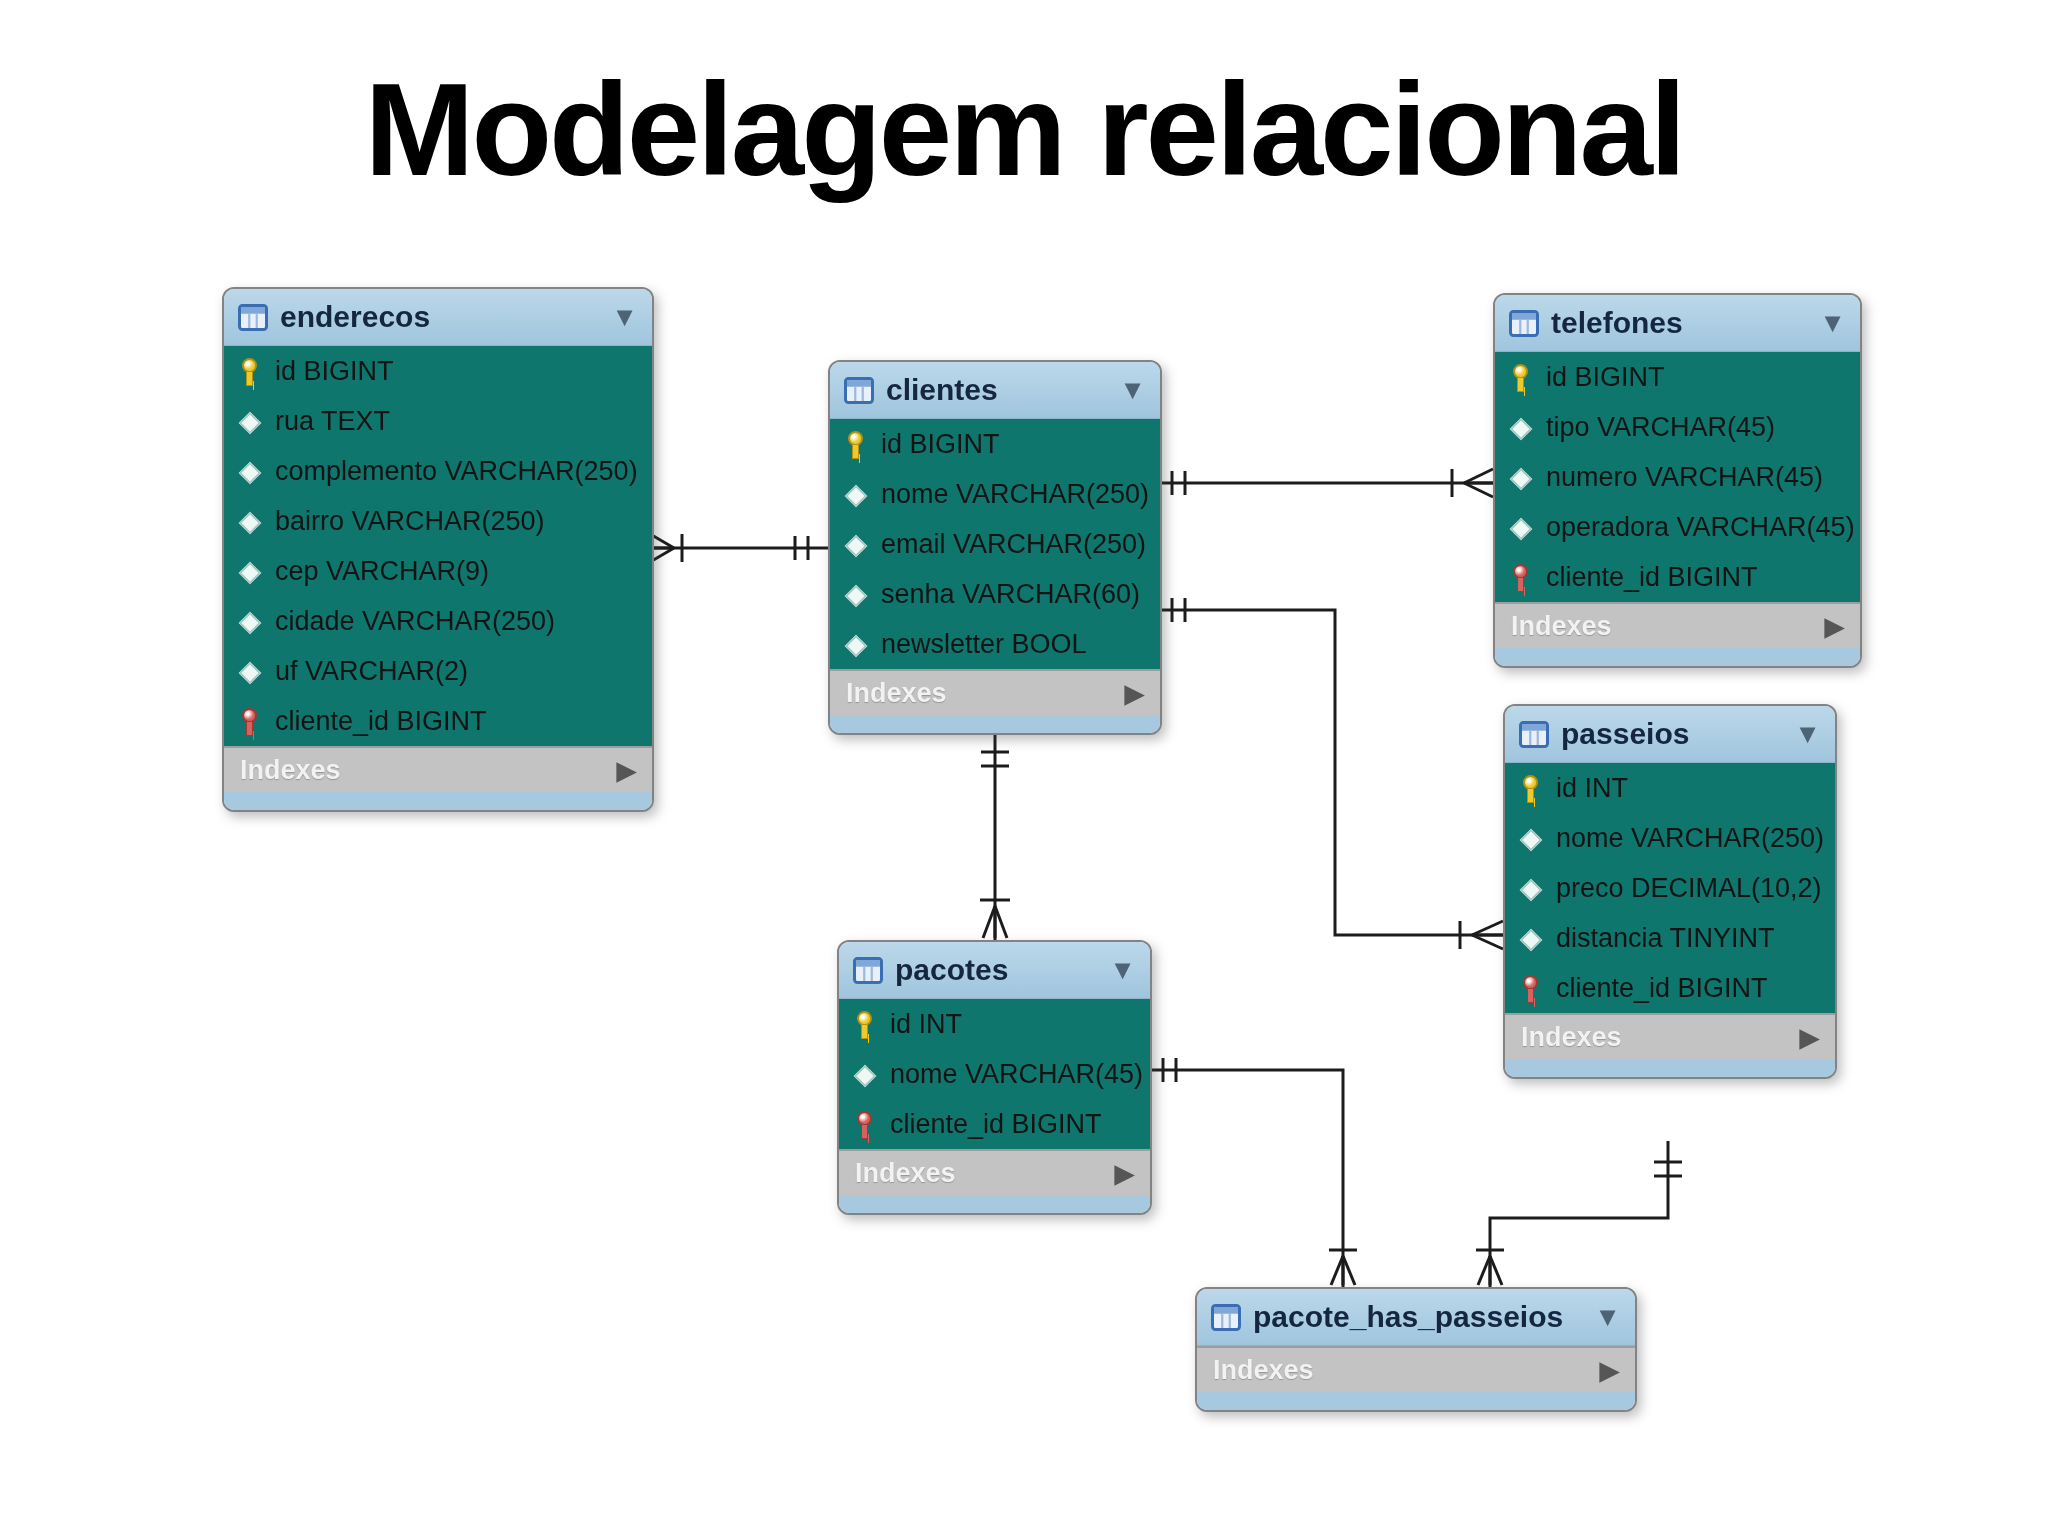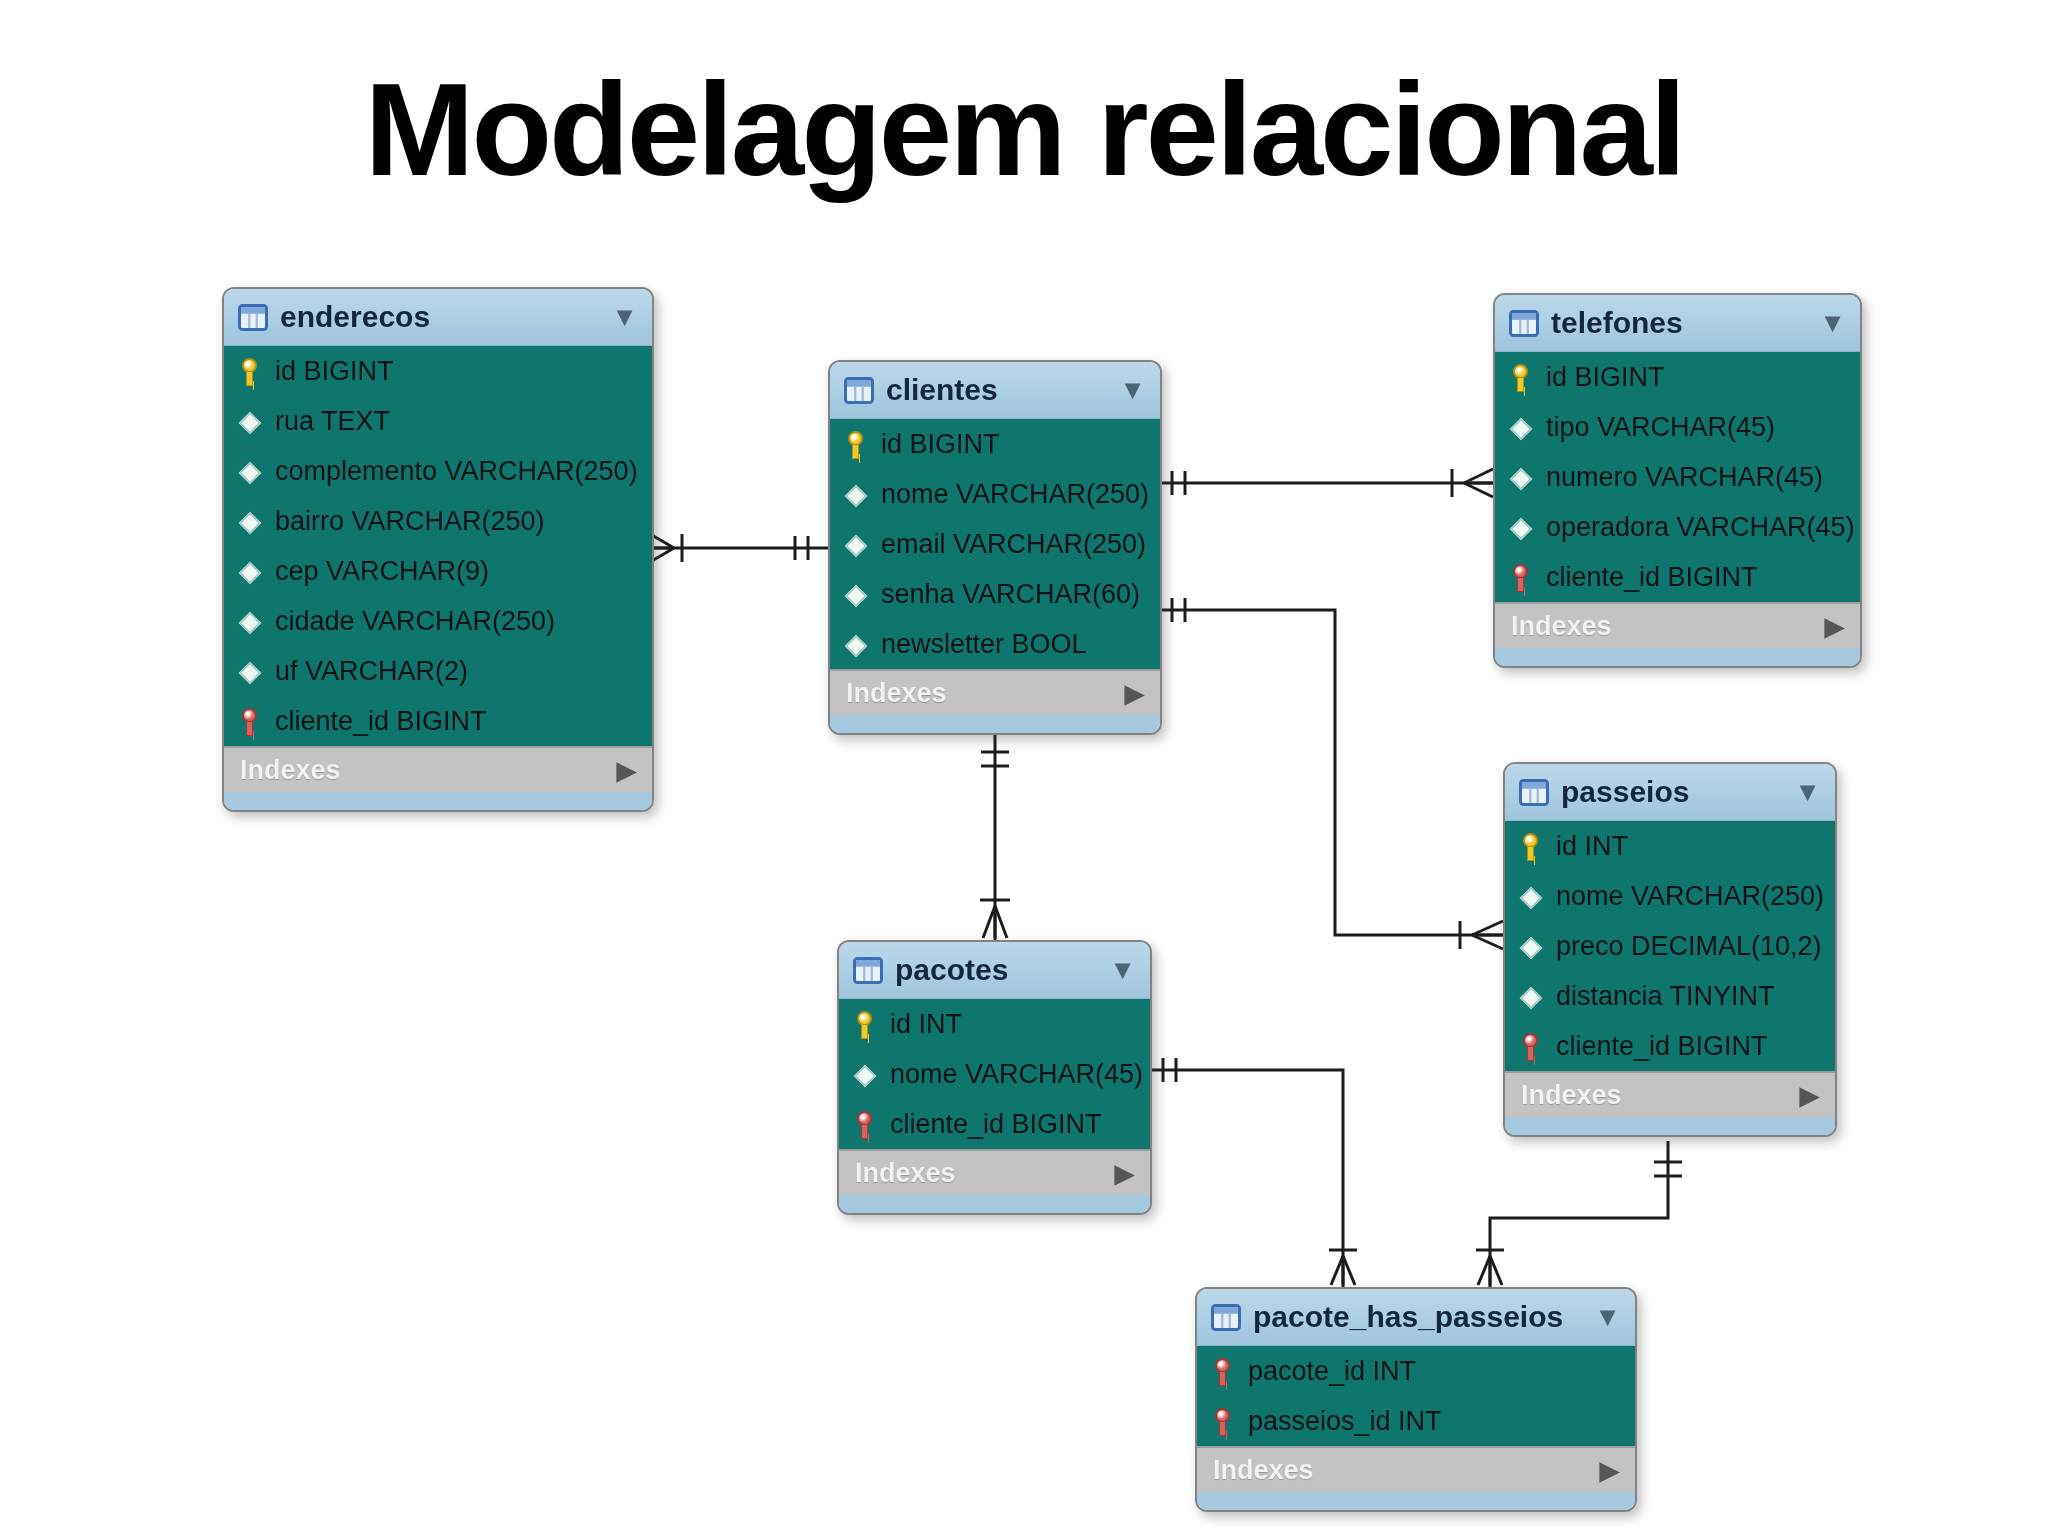--- a/index.html
+++ b/index.html
@@ -209,21 +209,21 @@
     <span class="row-icon"></span>
     <span class="row-text">cliente_id BIGINT</span>
   </div>
       </div>
     <div class="t-indexes">
       <span class="t-indexes-label">Indexes</span>
       <span class="t-expand">▶</span>
     </div>
     <div class="t-footer"></div>
   </div>
-    <div class="table" style="left: 1503px; top: 762px; width: 330px;">
+    <div class="table" style="left: 1503px; top: 704px; width: 330px;">
     <div class="t-header">
       <svg class="t-icon" viewBox="0 0 20 18">
         <rect x="1" y="1" width="18" height="16" rx="2" fill="#e8f1fb" stroke="#3b6db5" stroke-width="2"></rect>
         <rect x="2" y="2" width="16" height="4.5" fill="#7fa8d9"></rect>
         <line x1="7.5" y1="6.5" x2="7.5" y2="16" stroke="#9db8d9" stroke-width="1.5"></line>
         <line x1="12.5" y1="6.5" x2="12.5" y2="16" stroke="#9db8d9" stroke-width="1.5"></line>
       </svg>
       <span class="t-title">passeios</span>
       <span class="t-caret">▼</span>
     </div>
@@ -290,29 +290,19 @@
     <div class="t-header">
       <svg class="t-icon" viewBox="0 0 20 18">
         <rect x="1" y="1" width="18" height="16" rx="2" fill="#e8f1fb" stroke="#3b6db5" stroke-width="2"></rect>
         <rect x="2" y="2" width="16" height="4.5" fill="#7fa8d9"></rect>
         <line x1="7.5" y1="6.5" x2="7.5" y2="16" stroke="#9db8d9" stroke-width="1.5"></line>
         <line x1="12.5" y1="6.5" x2="12.5" y2="16" stroke="#9db8d9" stroke-width="1.5"></line>
       </svg>
       <span class="t-title">pacote_has_passeios</span>
       <span class="t-caret">▼</span>
     </div>
-    <div class="t-rows">
-        <div class="t-row" data-kind="fk">
-    <span class="row-icon"></span>
-    <span class="row-text">pacote_id INT</span>
-  </div>
-        <div class="t-row" data-kind="fk">
-    <span class="row-icon"></span>
-    <span class="row-text">passeios_id INT</span>
-  </div>
-      </div>
     <div class="t-indexes">
       <span class="t-indexes-label">Indexes</span>
       <span class="t-expand">▶</span>
     </div>
     <div class="t-footer"></div>
   </div>
   </div>
 
 </body></html>

